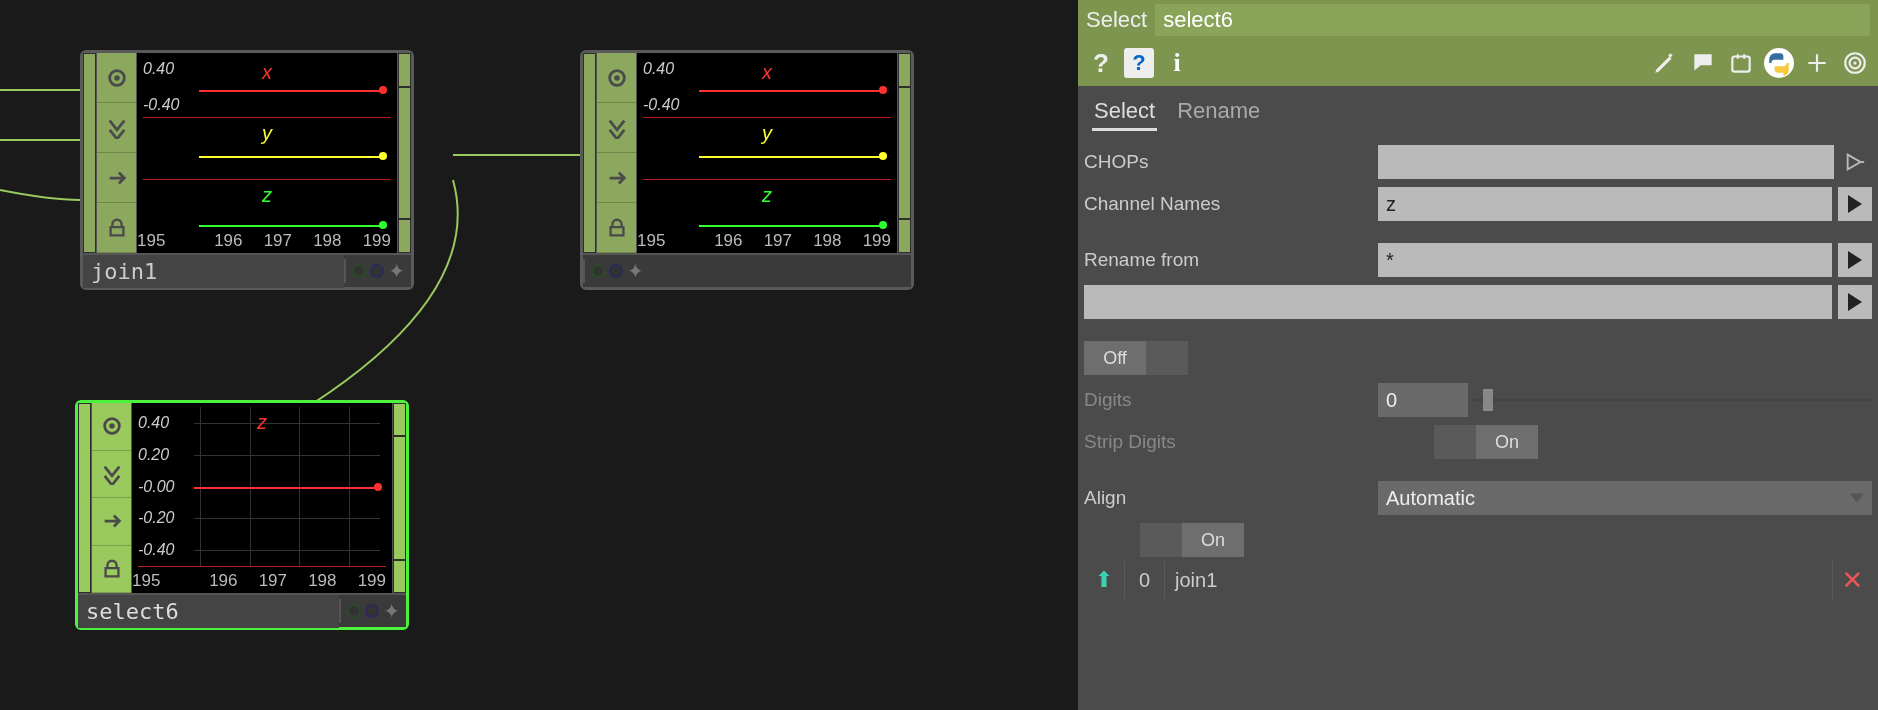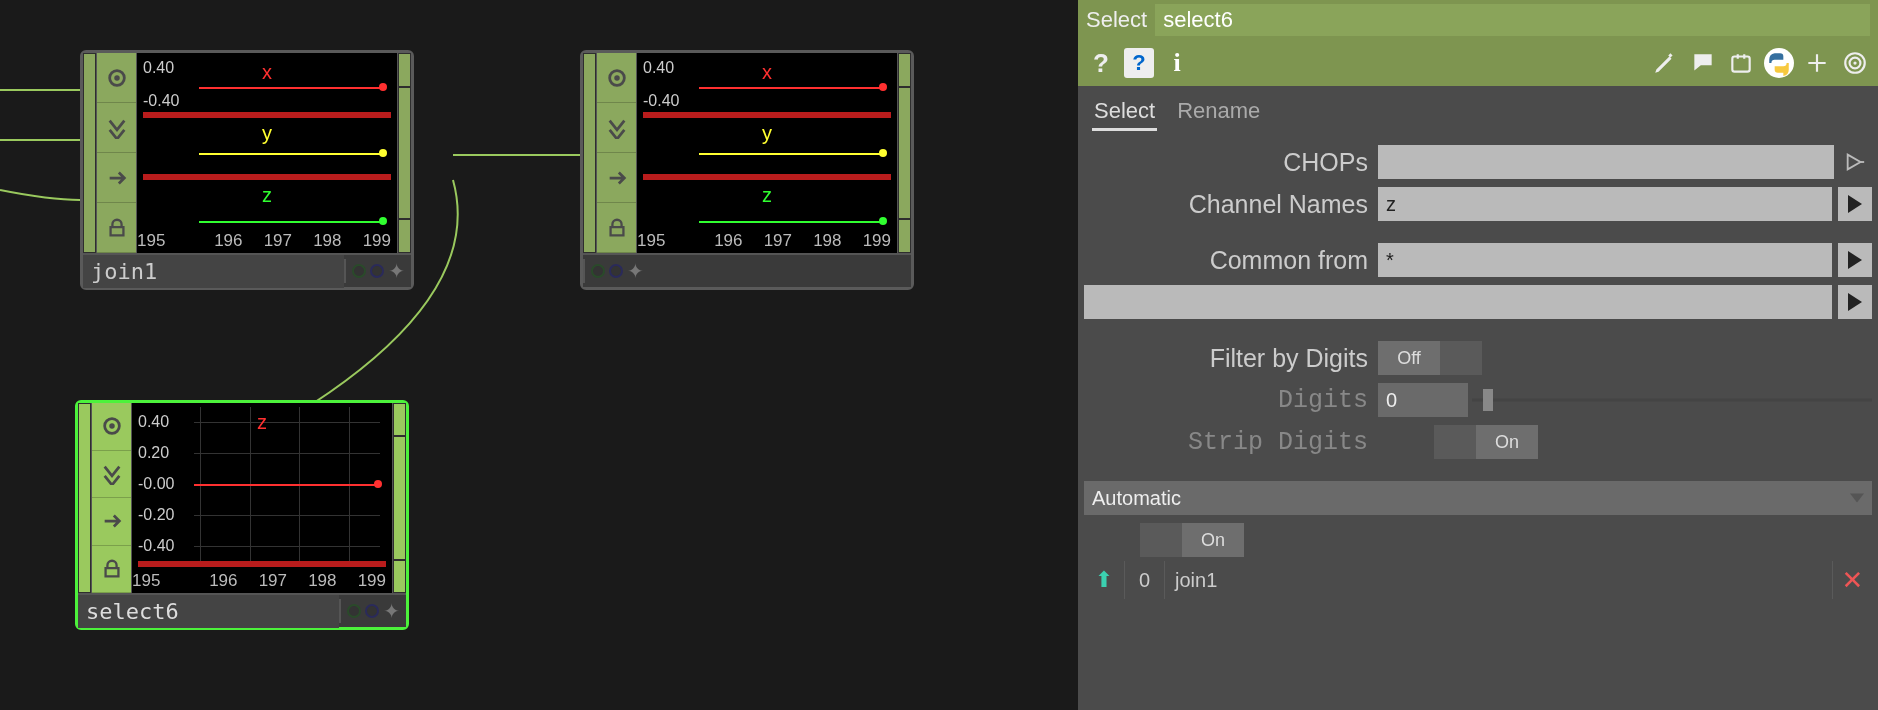--- a/index.html
+++ b/index.html
@@ -75,21 +75,22 @@
     background:#000;
     padding:4px 6px;
     position:relative;
     min-width:260px;
     height:200px;
   }
   .viewer.one { height:190px; }
   .chan {
     height:32%;
     position:relative;
-    border-bottom:6px solid #b91c1c;
+    border-bottom:1px solid #b91c1c;
+    font-style:italic;
   }
   .viewer.one .chan { height:100%; }
   .ytick {
     position:absolute;
     left:0;
     font-size:16px;
     color:#ccc;
     line-height:1;
     transform:translateY(-50%);
   }
@@ -225,26 +226,25 @@
   }
   .param-row {
     display:flex;
     align-items:center;
     height:42px;
     gap:4px;
   }
   .param-row.gap { height:14px; }
   .plabel {
     width:290px;
-    text-align:right;
     color:#ccc;
     padding-right:6px;
-    font-size:25px;
-  }
-  .plabel.dim { color:#888;font-family:Liberation Mono, monospace; }
+    font-size:19px;
+  }
+  .plabel.dim { color:#888; }
   .pfield {
     flex:1;
     height:34px;
     background:#bababa;
     color:#222;
     display:flex;
     align-items:center;
     padding:0 8px;
     font-size:20px;
   }
@@ -615,31 +615,30 @@
           </svg>
         </div>
     </div>
     <div class="param-row">
       <div class="plabel">Channel Names</div>
       <div class="pfield">z</div>
       <div class="menu-arrow"></div>
     </div>
     <div class="param-row gap"></div>
     <div class="param-row">
-      <div class="plabel">Common from</div>
+      <div class="plabel">Rename from</div>
       <div class="pfield">*</div>
       <div class="menu-arrow"></div>
     </div>
     <div class="param-row">
       <div class="pfield"></div>
       <div class="menu-arrow"></div>
     </div>
     <div class="param-row gap"></div>
     <div class="param-row">
-      <div class="plabel">Filter by Digits</div>
       <div class="toggle">
         <div class="seg">Off</div>
         <div class="seg dim"></div>
       </div>
     </div>
     <div class="param-row">
       <div class="plabel dim">Digits</div>
       <div class="pfield dark" style="flex:0 0 90px">0</div>
       <div class="slider">
           <div class="track"></div>
@@ -648,20 +647,21 @@
     </div>
     <div class="param-row">
       <div class="plabel dim">Strip Digits</div>
       <div class="toggle">
         <div class="seg dim indent"></div>
         <div class="seg">On</div>
       </div>
     </div>
     <div class="param-row gap"></div>
     <div class="param-row">
+      <div class="plabel">Align</div>
       <div class="pfield dark select">Automatic</div>
     </div>
     <div class="param-row">
       <div class="toggle">
         <div class="seg dim indent"></div>
         <div class="seg">On</div>
       </div>
     </div>
 
     <div class="iop-row">

